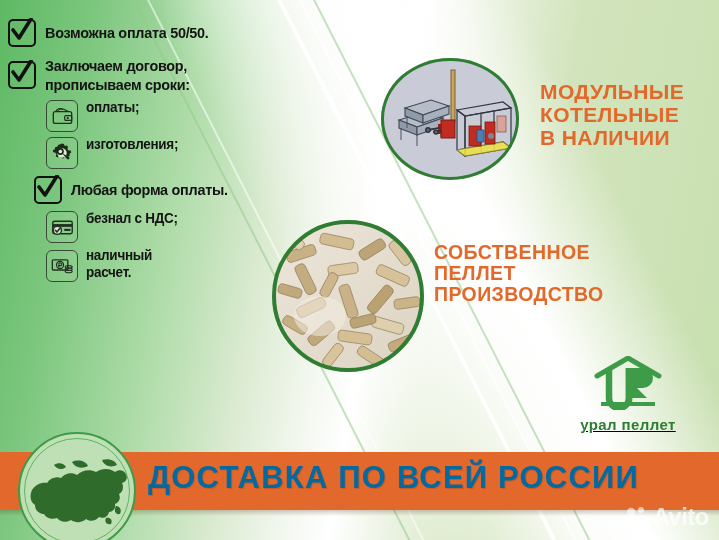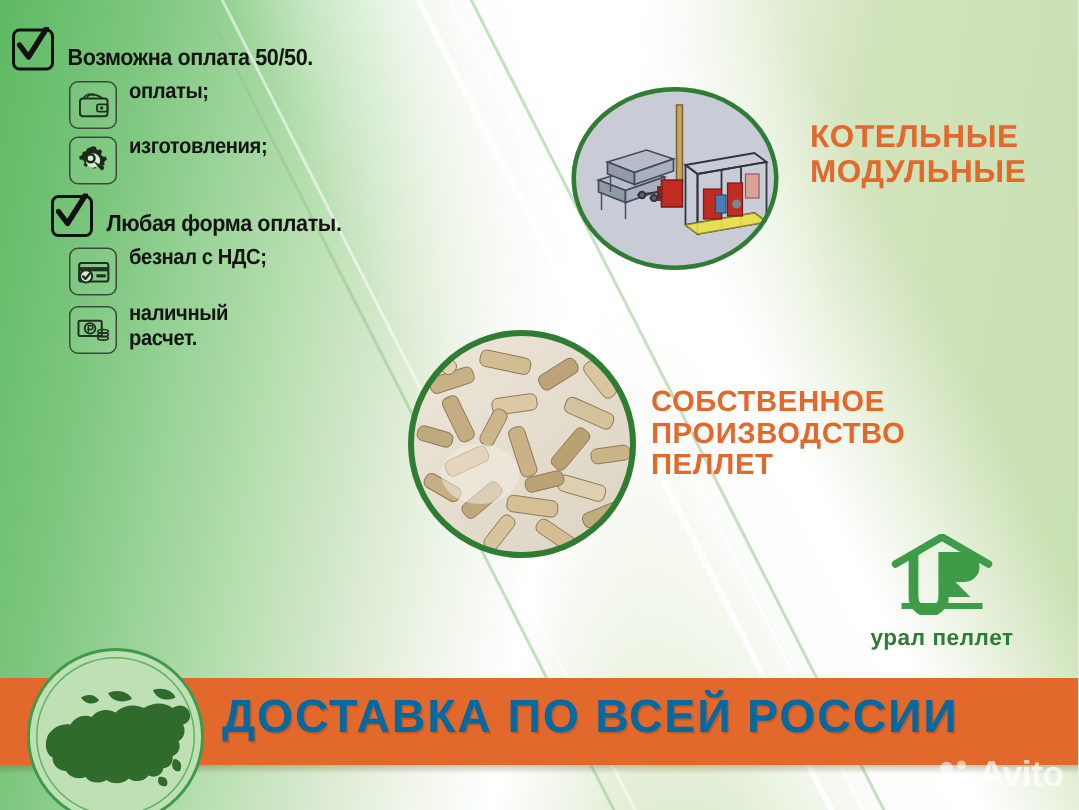--- a/index.html
+++ b/index.html
@@ -41,21 +41,21 @@
   .bg-greenline{
     position:absolute;width:2px;height:1200px;top:-300px;
     background:rgba(150,200,140,.55);
     transform:rotate(-27deg);transform-origin:50% 50%;
   }
   .bg-greenline.g1{left:466px;}
   .bg-greenline.g2{left:286px;}
 
   
   .checklist{position:absolute;left:8px;top:18px;width:300px;z-index:6;}
-  .check-row{display:flex;align-items:flex-end;margin-bottom:9px;}
+  .check-row{display:flex;align-items:center;margin-bottom:9px;}
   .cbox{
     width:24px;height:24px;flex:0 0 24px;
     border:2.6px solid #111;border-radius:5px;
     margin-right:9px;margin-top:1px;
     position:relative;
   }
   .cbox svg{position:absolute;left:1px;top:-3px;}
   .check-text{
     font-size:15.5px;line-height:16.5px;
     font-weight:bold;color:#141414;
@@ -103,24 +103,24 @@
 
   
   .headline{
     position:absolute;z-index:7;
     color:#E2682B;font-weight:bold;
     font-size:21px;line-height:23px;
     letter-spacing:.4px;
     text-transform:uppercase;
   }
   #headline-boilers{left:540px;top:80px;}
-  #headline-pellets{left:434px;top:258px;font-size:19.5px;line-height:21px;}
-
-  
-  #logo{position:absolute;left:572px;top:356px;width:112px;z-index:8;text-align:center;}
+  #headline-pellets{left:434px;top:242px;font-size:19.5px;line-height:21px;}
+
+  
+  #logo{position:absolute;left:572px;top:356px;width:112px;z-index:8;text-align:center;text-decoration:underline;}
   #logo-word{
     font-size:15px;font-weight:bold;color:#2E7D32;
     letter-spacing:.4px;margin-top:2px;
   }
 
   
   #banner{
     position:absolute;left:0;top:452px;width:719px;height:58px;
     background:#E2682B;z-index:10;
   }
@@ -165,20 +165,31 @@
 
     <div class="check-row">
       <div class="cbox">
         <svg width="22" height="26" viewBox="0 0 22 26">
             <path d="M2 12 L8 20 L20 1" fill="none" stroke="#111" stroke-width="3.6" stroke-linecap="round" stroke-linejoin="round"></path>
           </svg>
       </div>
       <div class="check-text">Возможна оплата 50/50.</div>
     </div>
 
+    <div class="check-row">
+      <div class="cbox">
+        <svg width="22" height="26" viewBox="0 0 22 26">
+            <path d="M2 12 L8 20 L20 1" fill="none" stroke="#111" stroke-width="3.6" stroke-linecap="round" stroke-linejoin="round"></path>
+          </svg>
+      </div>
+      <div>
+        <div class="check-text">Заключаем договор,</div>
+        <div class="check-text">прописываем сроки:</div>
+      </div>
+    </div>
 
     <div class="sub-list">
       <div class="sub-row">
         <div class="ibox">
           <svg width="21" height="18" viewBox="0 0 24 20">
             <rect x="1.5" y="5" width="21" height="13.5" rx="2.2" fill="none" stroke="#22301f" stroke-width="1.5"></rect>
             <path d="M4 5 C6 1.5 10 0.8 14 2.5 C16.5 3.5 18 4.4 19 5" fill="none" stroke="#22301f" stroke-width="1.3"></path>
             <path d="M6.5 4.4 C8 2.2 10.5 1.8 12.5 2.8" fill="none" stroke="#22301f" stroke-width="1.1"></path>
             <rect x="14.5" y="9.5" width="8" height="5.5" rx="1.4" fill="none" stroke="#22301f" stroke-width="1.4"></rect>
             <circle cx="18" cy="12.3" r="1.3" fill="#22301f"></circle>
@@ -372,28 +383,29 @@
         <g fill="#C0A97D">
             <rect x="6" y="66" width="24" height="10" rx="4" transform="rotate(16 18 71)"></rect>
           </g>
       </g>
       <ellipse cx="48" cy="96" rx="26" ry="20" fill="#F3EDE2" opacity=".55"></ellipse>
     </svg>
   </div>
   <div class="med-ring" id="pellet-ring"></div>
 
   <div class="headline" id="headline-boilers">
+    <div>МОДУЛЬНЫЕ</div>
     <div>КОТЕЛЬНЫЕ</div>
-    <div>МОДУЛЬНЫЕ</div>
+    <div>В НАЛИЧИИ</div>
   </div>
 
   <div class="headline" id="headline-pellets">
     <div>СОБСТВЕННОЕ</div>
+    <div>ПЕЛЛЕТ</div>
     <div>ПРОИЗВОДСТВО</div>
-    <div>ПЕЛЛЕТ</div>
   </div>
 
   <div id="logo">
     <svg width="70" height="54" viewBox="0 0 70 54">
       <path d="M4 20 L35 2 L66 20" fill="none" stroke="#3E9B48" stroke-width="5" stroke-linejoin="round" stroke-linecap="round"></path>
       <path d="M16 12 V42 a10 10 0 0 0 20 0 V12" fill="none" stroke="#3E9B48" stroke-width="6.5" stroke-linecap="butt"></path>
       <path d="M36 12 V46" fill="none" stroke="#3E9B48" stroke-width="6.5"></path>
       <path d="M36 12 h14 a10 10 0 0 1 0 20 h-6 l10 10 h-18" fill="#3E9B48"></path>
       <rect x="8" y="46" width="54" height="4" fill="#3E9B48"></rect>
     </svg>

